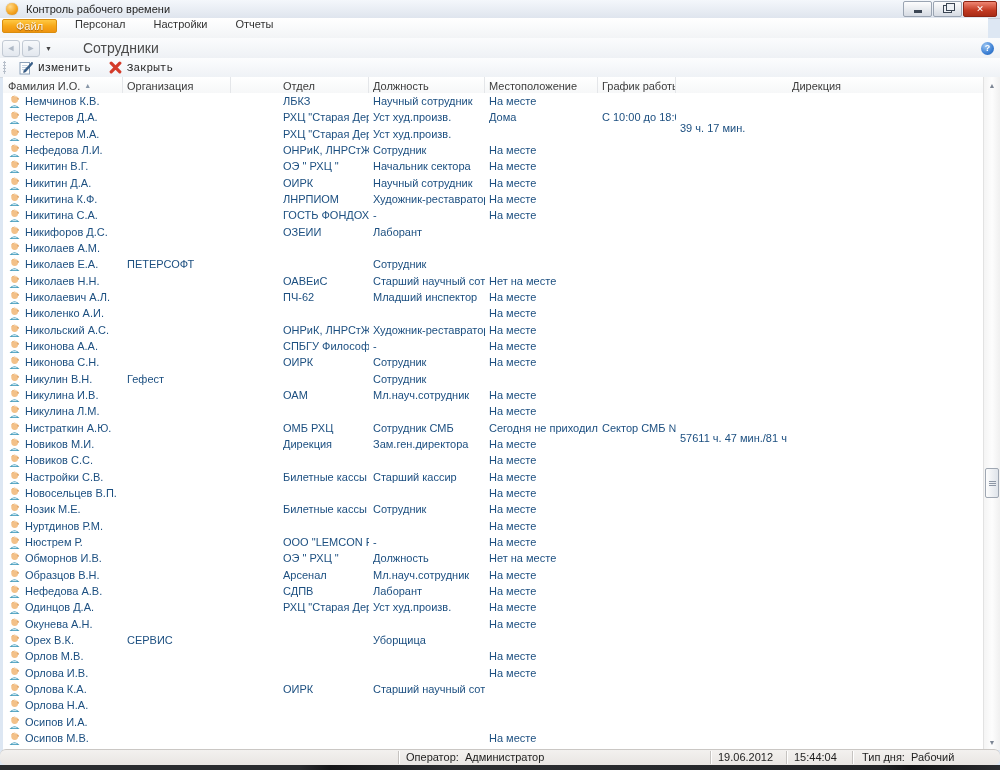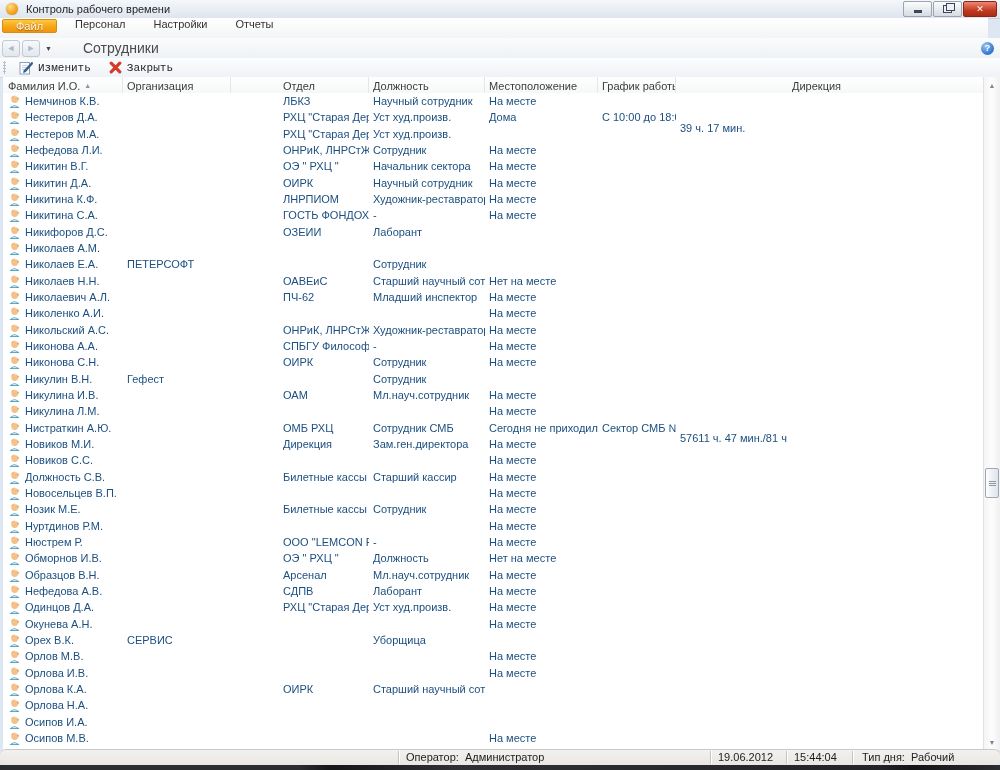--- a/index.html
+++ b/index.html
@@ -579,21 +579,21 @@
       </div>
       <div class="trow">
         <span class="cell col-name">
           <svg class="avatar" width="13" height="14" viewBox="0 0 13 14">
             <path d="M1.5 14 Q6.5 8.5 11.5 14 Z" fill="#3f97b8"></path>
             <path d="M3.5 13.2 Q6.5 10.5 9.5 13.2 Z" fill="#bfe2ef"></path>
             <circle cx="6.7" cy="5.6" r="3.4" fill="#f3c189"></circle>
             <path d="M3.2 5 A3.8 3.8 0 0 1 10.4 4.2 Q9.5 2.2 7 1.7 Q3.6 1.4 3.2 5 Z" fill="#e08a2d"></path>
             <path d="M9.8 3.2 Q11 4.2 10.6 6 L9.6 5 Z" fill="#c9731d"></path>
           </svg>
-          <span>Должность С.В.</span>
+          <span>Настройки С.В.</span>
         </span>
         <span class="cell col-org"></span>
         <span class="cell col-dept">Билетные кассы</span>
         <span class="cell col-pos">Старший кассир</span>
         <span class="cell col-loc">На месте</span>
         <span class="cell col-sched"></span>
         <span class="cell col-worked"></span>
         <span class="cell col-reason"></span>
       </div>
       <div class="trow">

